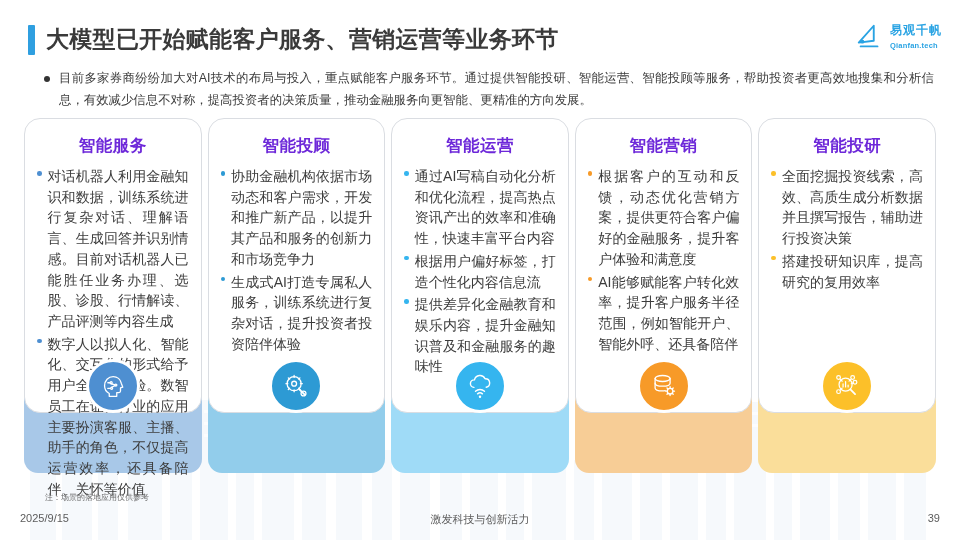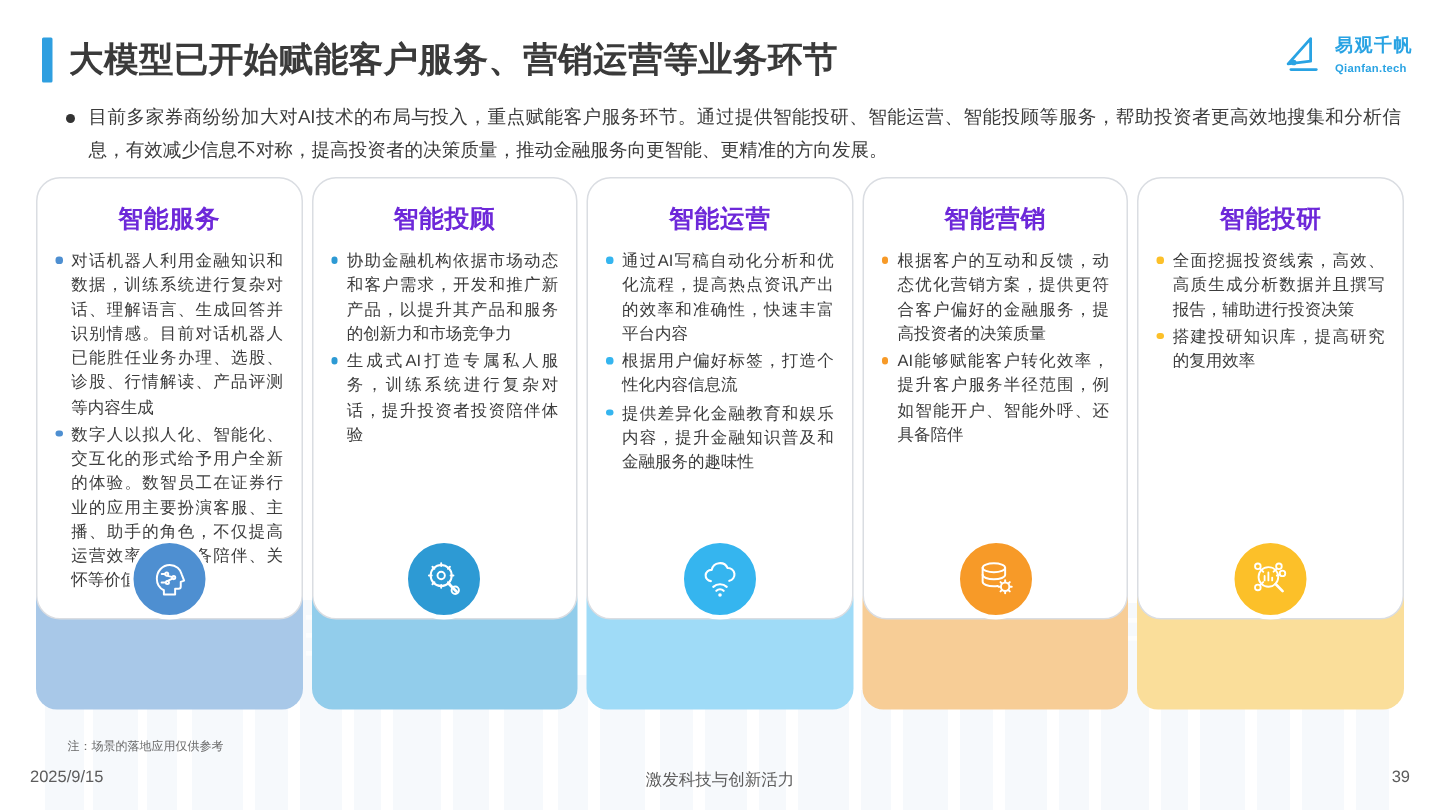--- a/index.html
+++ b/index.html
@@ -154,21 +154,21 @@
     margin-bottom: 9px;
     letter-spacing: 0.5px;
   }
   .card-list {
     margin: 0;
     padding: 0;
     list-style: none;
   }
   .card-list li {
     display: flex;
-    font-size: 11px;
+    font-size: 14px;
     line-height: 1.48;
     color: #3c3c3c;
     margin-bottom: 2px;
     text-align: justify;
   }
   .li-dot {
     width: 4.5px;
     height: 4.5px;
     border-radius: 50%;
     background: #2f9fe0;
@@ -395,21 +395,21 @@
           </svg>
         </div>
       </div>
       <div class="card">
         <div class="card-bg" style="background: rgb(247, 205, 150);"></div>
         <div class="card-top">
           <div class="card-title">智能营销</div>
           <ul class="card-list">
             <li>
               <span class="li-dot" style="background: rgb(247, 154, 40);"></span>
-              <span class="li-text">根据客户的互动和反馈，动态优化营销方案，提供更符合客户偏好的金融服务，提高投资者的决策质量</span>
+              <span class="li-text">根据客户的互动和反馈，动态优化营销方案，提供更符合客户偏好的金融服务，提升客户体验和满意度</span>
             </li>
             <li>
               <span class="li-dot" style="background: rgb(247, 154, 40);"></span>
               <span class="li-text">AI能够赋能客户转化效率，提升客户服务半径范围，例如智能开户、智能外呼、还具备陪伴</span>
             </li>
           </ul>
         </div>
         <div class="card-icon" style="background: rgb(247, 154, 40);">
           <svg viewBox="0 0 32 32" fill="none" stroke="#fff" stroke-width="1.4" stroke-linecap="round" stroke-linejoin="round">
             <ellipse cx="14.5" cy="8" rx="8" ry="3.2"></ellipse>

